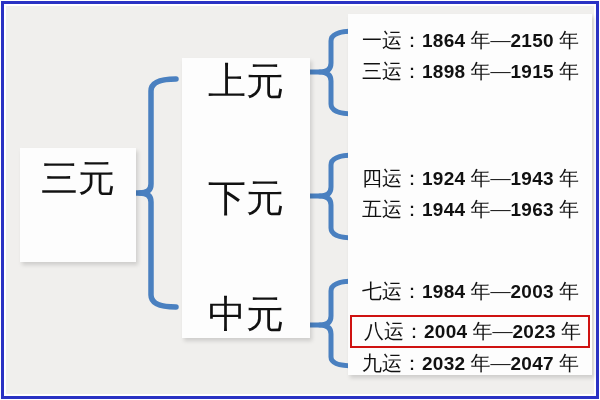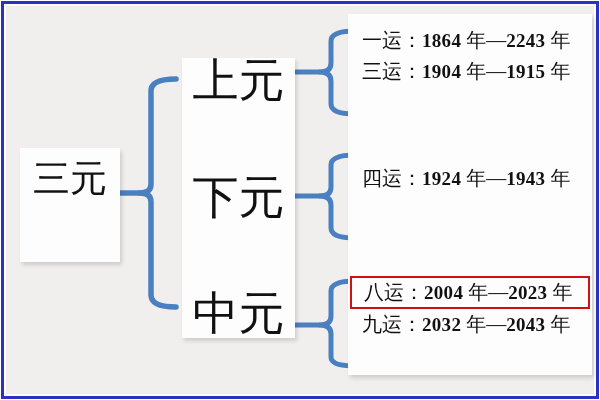--- a/index.html
+++ b/index.html
@@ -14,51 +14,51 @@
     border:3px solid var(--frame-blue,#2a32c4);
     background:var(--bg,#f0efed);
     box-shadow:inset 0 0 0 2px #ffffff;
   }
   .box{
     position:absolute;
     background:var(--box,#fdfdfd);
     box-shadow:2px 3px 4px rgba(0,0,0,0.14);
   }
   #root-box{
-    left:20px;top:148px;width:100px;height:114px;
+    left:20px;top:148px;width:116px;height:114px;
     text-align:center;font-size:37px;line-height:54px;
     padding-top:4px;box-sizing:border-box;
   }
   #yuan-col{
-    left:182px;top:58px;width:113px;height:280px;
+    left:182px;top:58px;width:128px;height:280px;
     display:flex;flex-direction:column;justify-content:space-between;
     align-items:center;box-sizing:border-box;padding:1px 0 2px 0;
-    font-size:46px;
+    font-size:38px;
   }
   .yuan-label{height:44px;line-height:44px;}
   #yun-col{
     left:348px;top:14px;width:244px;height:361px;
     font-size:20px;box-sizing:border-box;
   }
   .group{position:absolute;left:0;width:100%;}
   .g1{top:11px;}
   .g2{top:149px;}
   .g3{top:262px;}
   .row{
     height:31px;line-height:31px;
     padding-left:14px;white-space:pre;
   }
   .row span{white-space:pre;}
   .row .num{
-    font-family:Liberation Serif, serif;
+    font-family:Liberation Sans, sans-serif;
     font-weight:700;font-size:19px;letter-spacing:0.3px;
   }
   .row.highlight{
     border:2.5px solid var(--red,#cf1211);
-    margin:0 2px 0 2px;
+    margin:8px 2px 0 2px;
     padding-left:12px;
     height:29px;line-height:29px;
   }
   #connectors{
     position:absolute;left:0;top:0;width:600px;height:400px;
     pointer-events:none;
   }
   #connectors path{
     fill:none;stroke:var(--accent,#4a80c0);
     stroke-linecap:round;stroke-linejoin:round;
@@ -87,23 +87,25 @@
 </div>
 
 <div id="yuan-col" class="box">
     <div class="yuan-label">上元</div>
     <div class="yuan-label">下元</div>
     <div class="yuan-label">中元</div>
   </div>
 
 <div id="yun-col" class="box">
     <div class="group g1">
-      <div class="row"><span class="cjk">一运：</span><span class="num">1864</span><span class="cjk"> 年</span><span class="cjk">—</span><span class="num">2243</span><span class="cjk"> 年</span></div>
-      <div class="row"><span class="cjk">三运：</span><span class="num">1904</span><span class="cjk"> 年</span><span class="cjk">—</span><span class="num">1915</span><span class="cjk"> 年</span></div>
+      <div class="row"><span class="cjk">一运：</span><span class="num">1864</span><span class="cjk"> 年</span><span class="cjk">—</span><span class="num">2150</span><span class="cjk"> 年</span></div>
+      <div class="row"><span class="cjk">三运：</span><span class="num">1898</span><span class="cjk"> 年</span><span class="cjk">—</span><span class="num">1915</span><span class="cjk"> 年</span></div>
     </div>
     <div class="group g2">
       <div class="row"><span class="cjk">四运：</span><span class="num">1924</span><span class="cjk"> 年</span><span class="cjk">—</span><span class="num">1943</span><span class="cjk"> 年</span></div>
+      <div class="row"><span class="cjk">五运：</span><span class="num">1944</span><span class="cjk"> 年</span><span class="cjk">—</span><span class="num">1963</span><span class="cjk"> 年</span></div>
     </div>
     <div class="group g3">
+      <div class="row"><span class="cjk">七运：</span><span class="num">1984</span><span class="cjk"> 年</span><span class="cjk">—</span><span class="num">2003</span><span class="cjk"> 年</span></div>
       <div class="row highlight"><span class="cjk">八运：</span><span class="num">2004</span><span class="cjk"> 年</span><span class="cjk">—</span><span class="num">2023</span><span class="cjk"> 年</span></div>
-      <div class="row"><span class="cjk">九运：</span><span class="num">2032</span><span class="cjk"> 年</span><span class="cjk">—</span><span class="num">2043</span><span class="cjk"> 年</span></div>
+      <div class="row"><span class="cjk">九运：</span><span class="num">2032</span><span class="cjk"> 年</span><span class="cjk">—</span><span class="num">2047</span><span class="cjk"> 年</span></div>
     </div>
   </div>
 
 </body></html>

